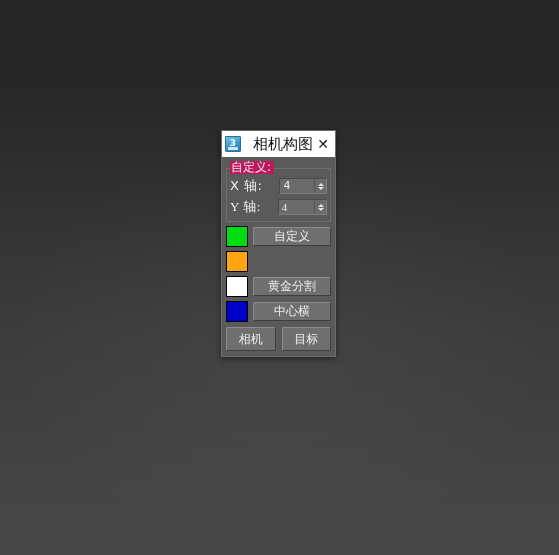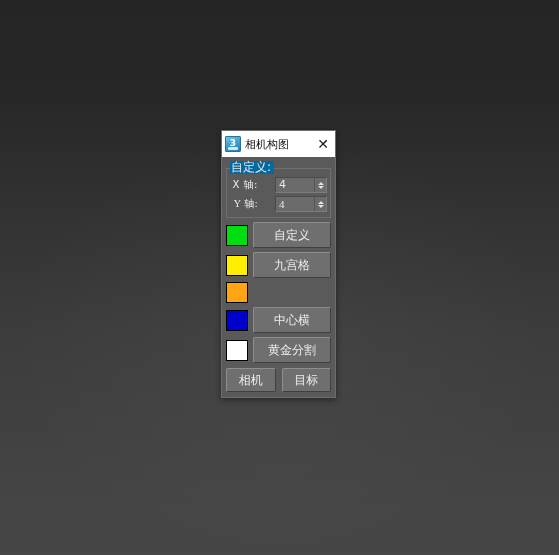--- a/index.html
+++ b/index.html
@@ -83,23 +83,23 @@
     position: absolute;
     left: 2px;
     right: 2px;
     bottom: 1px;
     height: 3px;
     background: #d7e7ef;
     border-radius: 1px;
   }
   .title-text {
     flex: 1 1 auto;
-    font-size: 11px;
+    font-size: 15px;
     color: #111111;
-    margin-left: 4px;
+    margin-left: 12px;
     white-space: nowrap;
     letter-spacing: 0px;
     line-height: 1;
   }
   .close-btn {
     flex: 0 0 auto;
     width: 20px;
     height: 22px;
     display: flex;
     align-items: center;
@@ -123,36 +123,36 @@
     border-top-color: #6f6f6f;
     margin-top: 7px;
     padding: 8px 3px 4px 3px;
     box-sizing: border-box;
   }
   .groupbox > .gb-title {
     position: absolute;
     top: -8px;
     left: 3px;
     padding: 0 3px 0 1px;
-    background: #0369a1;
+    background: #be185d;
     font-size: 12px;
     color: #e8e8e8;
     line-height: 13px;
     white-space: nowrap;
   }
 
   .spin-row {
     display: flex;
     align-items: center;
     justify-content: flex-end;
     margin-bottom: 3px;
   }
   .spin-row:last-child { margin-bottom: 1px; font-family: Liberation Serif, serif; }
   .spin-label {
-    font-size: 10px;
+    font-size: 13px;
     color: #efefef;
     margin-right: 17px;
     white-space: nowrap;
     letter-spacing: 0.5px;
   }
   .spinner {
     display: flex;
     width: 52px;
     height: 16px;
     background: #6b6b6b;
@@ -199,21 +199,21 @@
     width: 22px;
     height: 21px;
     flex: 0 0 auto;
     border: 1px solid #000000;
     box-sizing: border-box;
     cursor: pointer;
   }
   .btn {
     flex: 1 1 auto;
     margin-left: 5px;
-    height: 26px;
+    height: 19px;
     background: #6f6f6f;
     border: 1px solid;
     border-color: #8d8d8d #3f3f3f #3f3f3f #8d8d8d;
     border-radius: 2px;
     box-sizing: border-box;
     display: flex;
     align-items: center;
     justify-content: center;
     font-size: 12px;
     color: #ececec;
@@ -277,39 +277,35 @@
       </div>
     </div>
 
     <div class="rows">
 
       <div class="srow">
         <div class="swatch" style="background: rgb(0, 221, 17);"></div>
         <div class="btn">自定义</div>
       </div>
 
-      <div class="srow">
-        <div class="swatch" style="background: rgb(255, 238, 0);"></div>
-        <div class="btn">九宫格</div>
-      </div>
 
 
       <div class="srow">
         <div class="swatch" style="background: rgb(255, 164, 19);"></div>
       </div>
 
+
+      <div class="srow">
+        <div class="swatch" style="background: rgb(255, 255, 255);"></div>
+        <div class="btn">黄金分割</div>
+      </div>
 
       <div class="srow">
         <div class="swatch" style="background: rgb(0, 0, 204);"></div>
         <div class="btn">中心横</div>
-      </div>
-
-      <div class="srow">
-        <div class="swatch" style="background: rgb(255, 255, 255);"></div>
-        <div class="btn">黄金分割</div>
       </div>
 
     </div>
 
     <div class="bottom-row">
       <div class="btn">相机</div>
       <div class="btn">目标</div>
     </div>
 
   </div>

